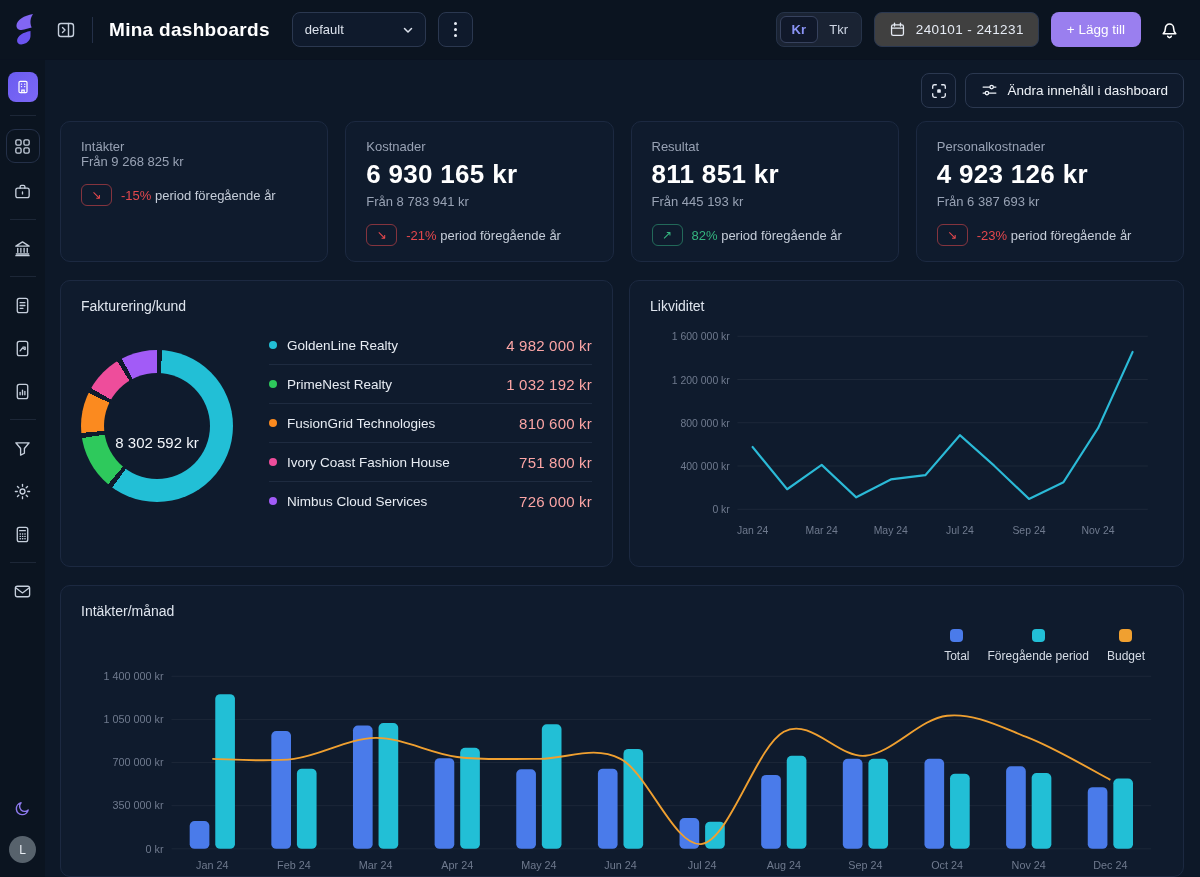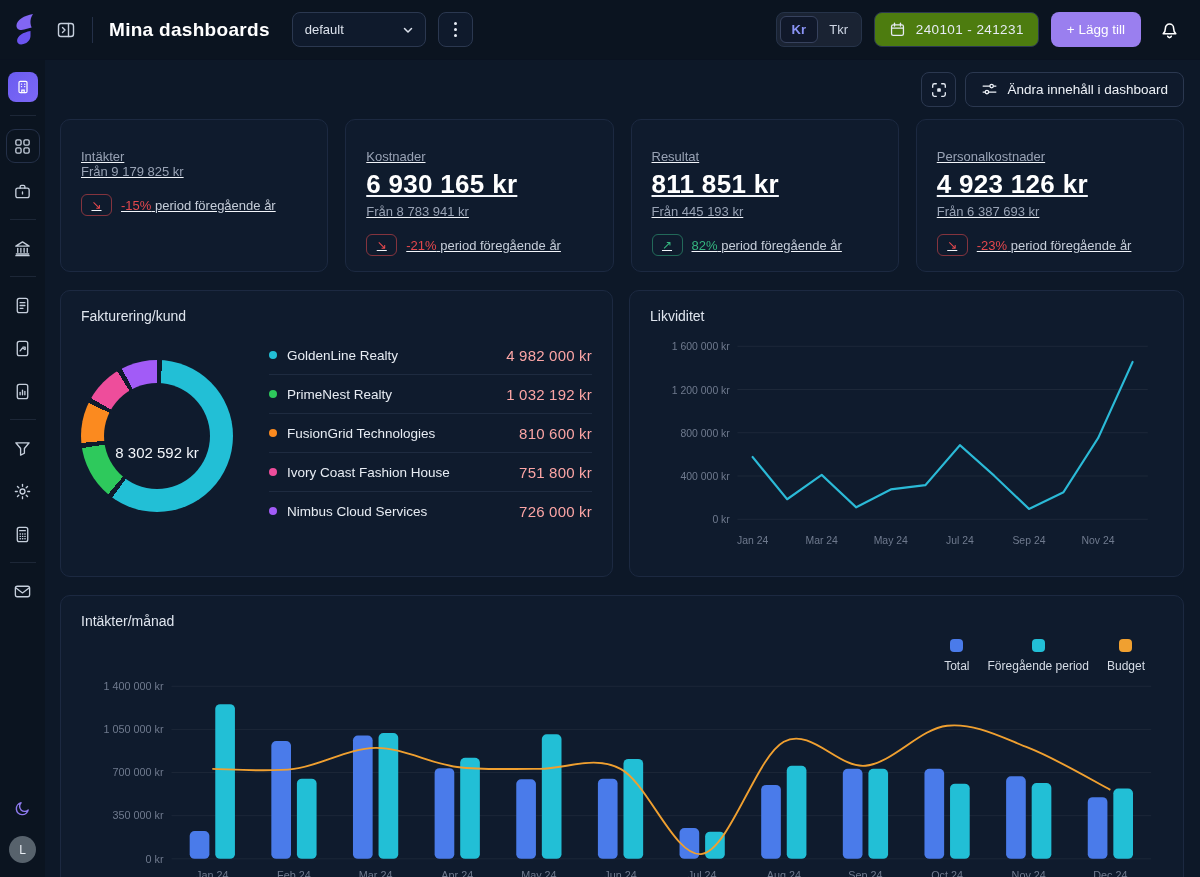--- a/index.html
+++ b/index.html
@@ -38,21 +38,21 @@
   .unit-toggle {
     display:flex; background:#1a2333; border:1px solid #263349; border-radius:8px; padding:3px; gap:2px;
   }
   .unit-seg {
     min-width:38px; height:27px; display:flex; align-items:center; justify-content:center;
     font-size:13px; color:#ccd4e2; border-radius:6px; border:1px solid transparent;
     background:transparent; cursor:pointer;
   }
   .unit-seg.selected { background:#10182a; border-color:#37425e; color:#8a93f5; font-weight:700; }
   .date-btn {
-    height:35px; background:#4d7c0f; border:1px solid #2b3850; border-radius:8px;
+    height:35px; background:#404040; border:1px solid #2b3850; border-radius:8px;
     display:flex; align-items:center; gap:10px; padding:0 14px; font-size:13.5px; color:#e6ebf4;
     letter-spacing:.4px; cursor:pointer;
   }
   .add-btn {
     height:35px; background:#9a7fef; border:none; border-radius:8px; color:#ffffff;
     font-size:13.5px; font-weight:500; padding:0 16px; display:flex; align-items:center; gap:6px; cursor:pointer;
   }
   .bell-btn { margin-left:2px; }
 
   
@@ -80,21 +80,21 @@
   .edit-btn {
     height:35px; background:#0f1a2c; border:1px solid #2b3850; border-radius:8px; color:#eef2f8;
     font-size:13.5px; display:flex; align-items:center; gap:9px; padding:0 15px; cursor:pointer;
   }
 
   .card { background:#0f1b2d; border:1px solid #1c2941; border-radius:10px; }
   .card-title { font-size:14px; color:#dfe5ee; font-weight:400; }
 
   
   .kpi-row { display:grid; grid-template-columns:repeat(4,1fr); gap:17px; margin-bottom:18px; }
-  .kpi { padding:29px 20px 15px;text-decoration:underline; }
+  .kpi { padding:17px 20px 15px; }
   .kpi-label { font-size:13px; color:#98a2b4; }
   .kpi-value { font-size:26px; font-weight:700; color:#ffffff; letter-spacing:.3px; margin:5px 0 4px; white-space:nowrap; }
   .kpi-from { font-size:13px; color:#98a2b4; }
   .kpi-delta { display:flex; align-items:center; gap:9px; margin-top:15px; font-size:13px; color:#c5cdd9; }
   .delta-badge {
     width:31px; height:22px; border-radius:6px; display:flex; align-items:center; justify-content:center;
     font-size:12px; border:1px solid transparent;
   }
   .kpi.down .delta-badge { border-color:rgba(229,72,77,.55); color:#e5484d; }
   .kpi.up   .delta-badge { border-color:rgba(47,158,119,.6); color:#35b57f; }
@@ -319,21 +319,21 @@
           <line x1="2.5" y1="13" x2="17.5" y2="13"></line>
           <circle cx="7" cy="13" r="2" fill="#0f1a2c"></circle>
         </svg>
         <span>Ändra innehåll i dashboard</span>
       </button>
     </div>
 
     <section class="kpi-row">
       <article class="card kpi down">
         <div class="kpi-label">Intäkter</div>
-        <div class="kpi-from">Från 9 179 825 kr</div>
+        <div class="kpi-from">Från 9 268 825 kr</div>
         <div class="kpi-delta">
           <span class="delta-badge">↘</span>
           <span><span class="delta-pct">-15%</span> <span>period föregående år</span></span>
         </div>
       </article>
       <article class="card kpi down">
         <div class="kpi-label">Kostnader</div>
         <div class="kpi-value">6 930 165 kr</div>
         <div class="kpi-from">Från 8 783 941 kr</div>
         <div class="kpi-delta">

